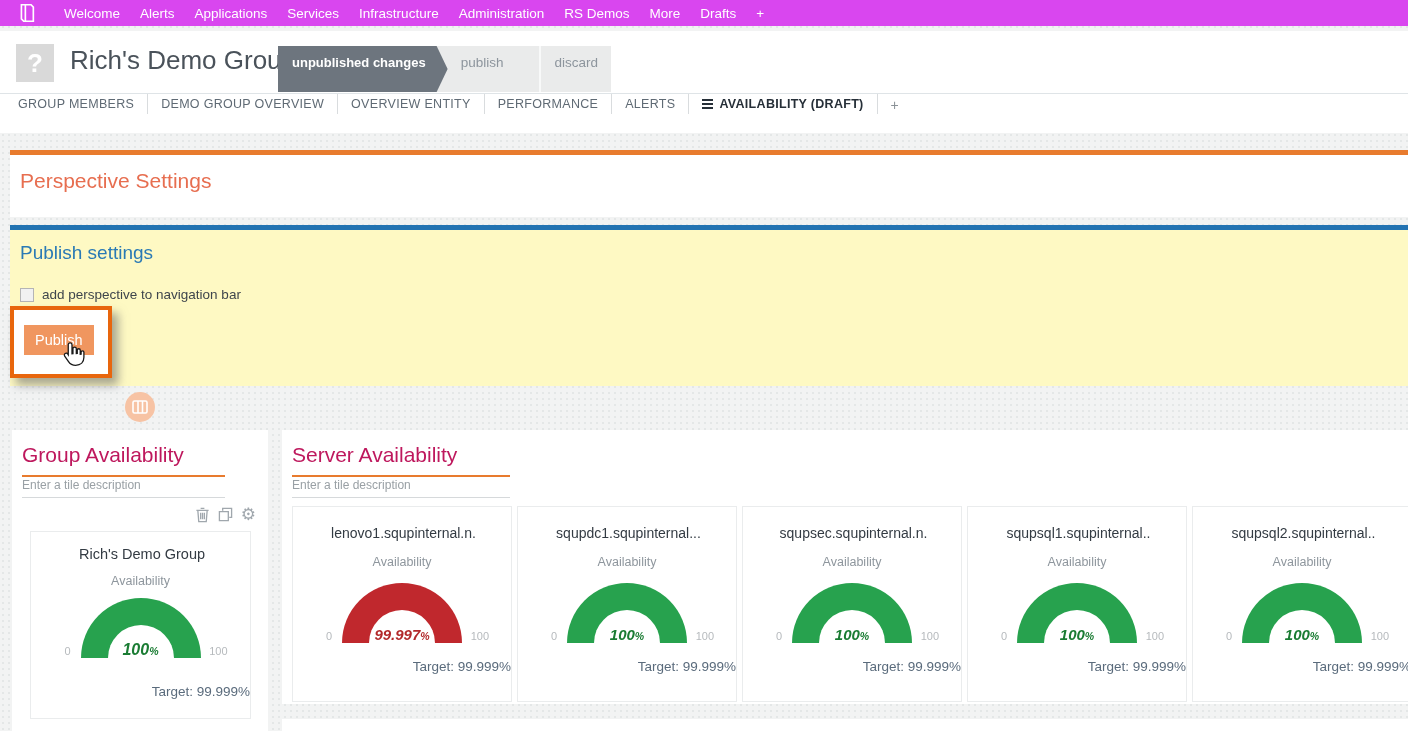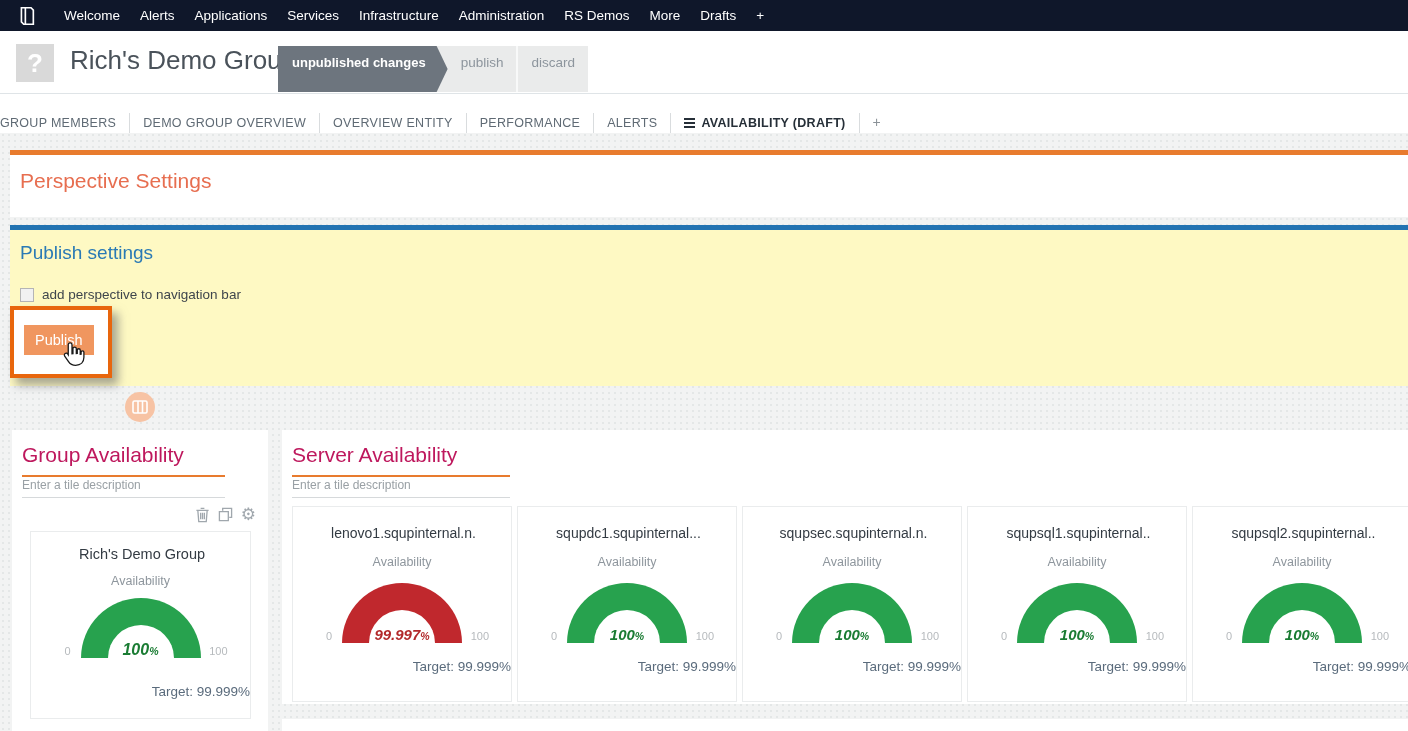--- a/index.html
+++ b/index.html
@@ -7,36 +7,36 @@
   body {
     font-family:"Liberation Sans","DejaVu Sans",sans-serif;
     position:relative;
     background-color:#f2f3f3;
     background-image:radial-gradient(circle,#e4e7e7 1px,transparent 1.2px);
     background-size:6px 6px;
     color:#333;
   }
 
   
-  .topnav { position:absolute; left:0; top:0; width:1408px; height:31px; background:#0f172a; display:flex; align-items:center; }
+  .topnav { position:absolute; left:0; top:0; width:1408px; height:26px; background:#d946ef; display:flex; align-items:center; }
   .logo { margin:0 16px 0 14px; width:24px; height:24px; display:flex; align-items:center; justify-content:center; }
   .topnav .navitem { color:#fff; font-size:13.5px; padding:0 10px; line-height:31px; cursor:pointer; white-space:nowrap; }
 
   
   .header { position:absolute; left:0; top:31px; width:1408px; height:63px; background:#fff; border-bottom:1px solid #dfe4e7; }
   .help-box { position:absolute; left:16px; top:13px; width:38px; height:38px; background:#d9d9d9; color:#fff; font-size:26px; font-weight:bold; text-align:center; line-height:38px; }
   .page-title { position:absolute; left:70px; top:14px; font-size:26px; font-weight:300; color:#4a525a; }
   .badge-group { position:absolute; left:278px; top:15px; height:46px; display:flex; background:#eaebeb; align-items:stretch;text-align:center; }
   .status-badge { background:#6d757e; color:#fff; font-size:13px; font-weight:bold; line-height:34px; padding:0 22px 0 14px;
     clip-path:polygon(0 0, calc(100% - 11px) 0, 100% 50%, calc(100% - 11px) 100%, 0 100%); }
   .badge-link { color:#8d959d; font-size:13.5px; line-height:34px; padding:0 13px; cursor:pointer; }
-  .badge-link.sep { border-left:2px solid #f8f9f9; }
-
-  
-  .tabbar { position:absolute; left:0; top:94px; width:1408px; height:39px; background:#fff; display:flex; align-items:flex-end; }
+  .badge-link.sep { border-left:2px solid #f8f9f9;margin-left:23px; }
+
+  
+  .tabbar { position:absolute; left:0; top:94px; width:1408px; height:39px; background:#fff; display:flex; align-items:flex-start; padding-left:18px; }
   .tab { font-size:12.5px; color:#5f6a74; letter-spacing:.3px; padding:3px 13px; border-right:1px solid #d9dcde; cursor:pointer; white-space:nowrap; display:flex; align-items:center; gap:6px; }
   .tab:first-child { padding-left:0; }
   .tab.active { font-weight:bold; color:#262f38; }
   .tab.add { border-right:none; color:#8a9197; font-size:14px; }
   .menu-glyph { display:inline-block; width:11px; }
   .menu-glyph i { display:block; height:2px; background:#262f38; margin:2px 0; }
 
   
   .orange-bar { position:absolute; left:10px; top:150px; right:0; height:5px; background:#e87b2e; }
   .panelA { position:absolute; left:10px; top:155px; right:0; height:62px; background:#fff; }

